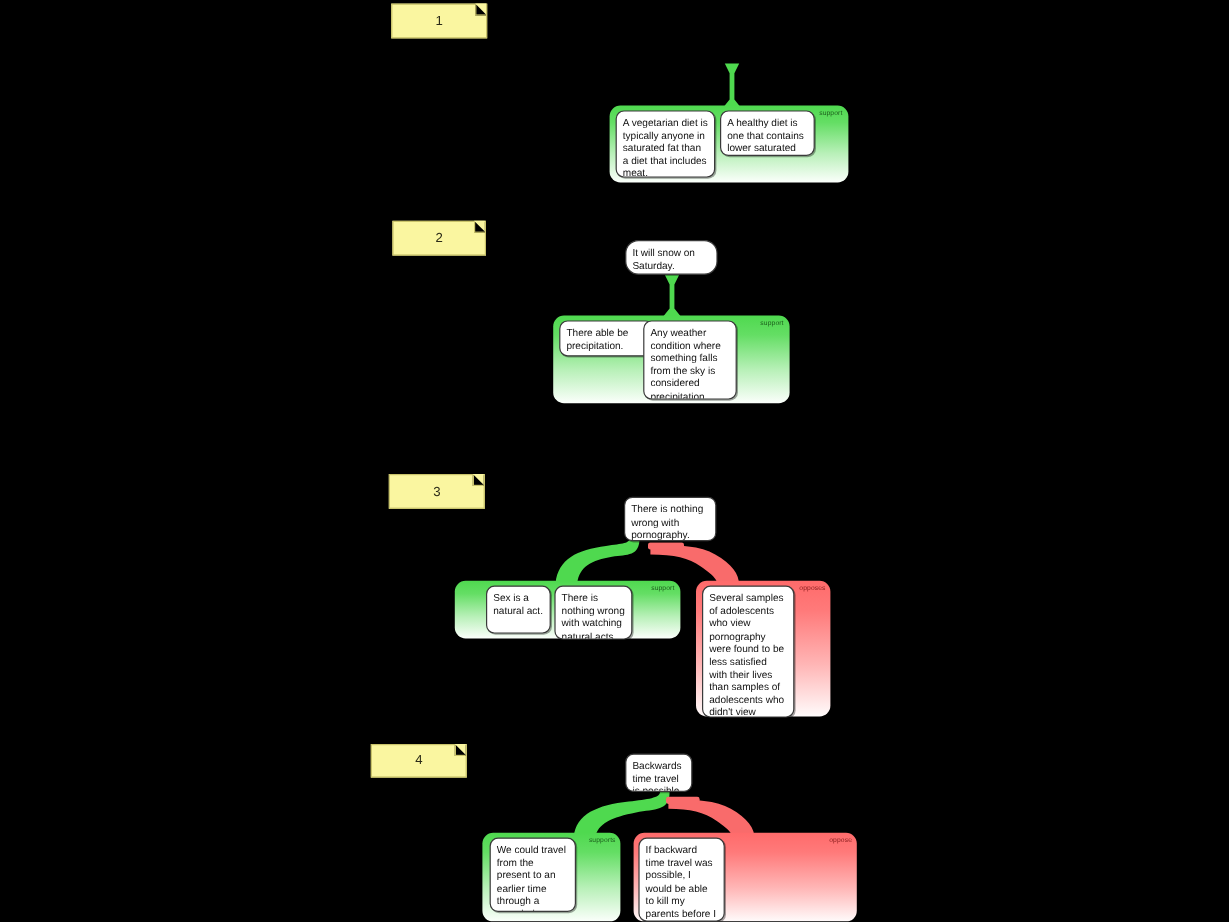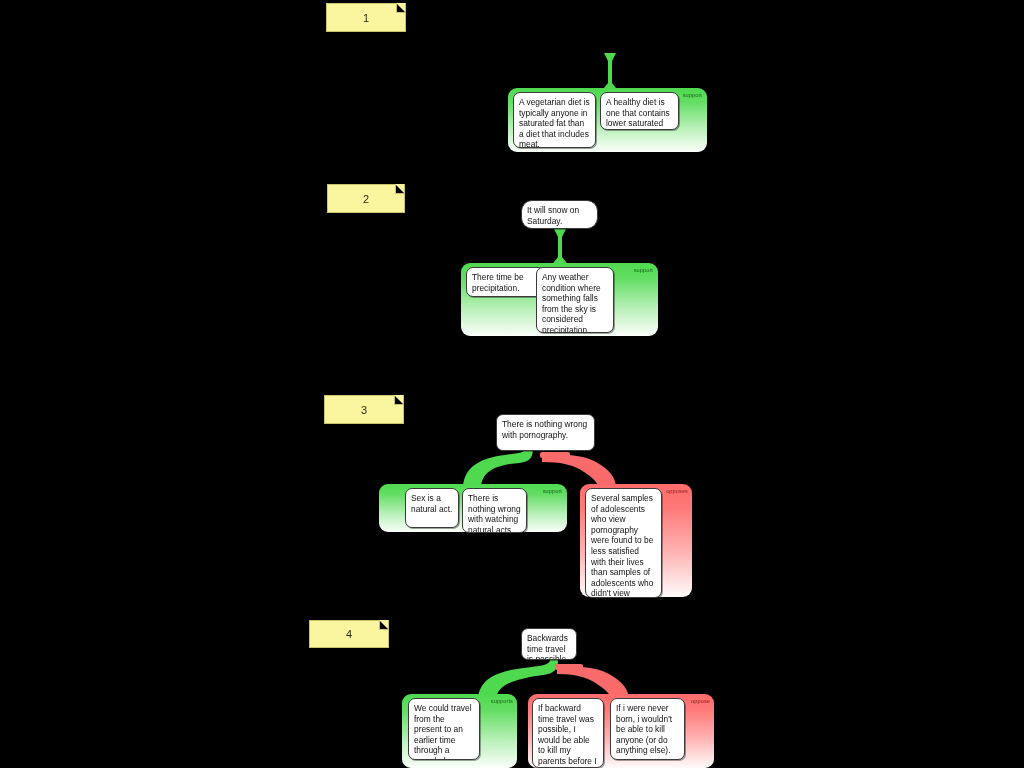--- a/index.html
+++ b/index.html
@@ -129,21 +129,21 @@
   </div>
 
   <svg class="conn" style="left:540px; top:229px; width:40px; height:40px;" viewBox="0 0 40 40">
     <path d="M14,0 L26,0 L22,8 L22,28 L30,38 L10,38 L18,28 L18,8 Z" fill="#4FD94F"></path>
   </svg>
 
   <div class="group support" style="left:461px; top:263px; width:197px; height:73px;">
     <span class="group-label support" style="right:5px; top:4px;">support</span>
   </div>
   <div class="box" style="left:521px; top:200px; width:77px; height:29px;border-radius:11px;">It will snow on Saturday.</div>
-  <div class="box" style="left:466px; top:267px; width:79px; height:30px;">There time be precipitation.</div>
+  <div class="box" style="left:466px; top:267px; width:79px; height:30px;">There able be precipitation.</div>
   <div class="box" style="left:536px; top:267px; width:78px; height:66px;">Any weather condition where something falls from the sky is considered precipitation.</div>
 
   <div class="note" style="left:324px; top:395px; width:80px; height:29px;">
     <span class="fold"></span>
     <span class="note-label">3</span>
   </div>
 
   <svg class="conn" style="left:455px; top:448px; width:90px; height:40px;" viewBox="0 0 90 40">
     <path d="M78,0 C78,16 68,14 55,16 C38,19 28,24 26,38 L8,38 C10,18 26,10 50,7 C64,5 70,5 70,0 Z" fill="#4FD94F"></path>
   </svg>
@@ -152,21 +152,21 @@
     <path d="M2,6 L2,14 C22,14 34,17 44,24 C56,32 58,36 58,40 L76,40 C76,30 70,22 56,14 C44,7 26,6 2,6 Z" fill="#F96B6B"></path>
     <rect x="0" y="4" width="30" height="6" rx="2" fill="#F96B6B"></rect>
   </svg>
 
   <div class="group support" style="left:379px; top:484px; width:188px; height:48px;">
     <span class="group-label support" style="right:5px; top:4px;">support</span>
   </div>
   <div class="group oppose" style="left:580px; top:484px; width:112px; height:113px;">
     <span class="group-label oppose" style="right:4px; top:4px;">opposes</span>
   </div>
-  <div class="box" style="left:496px; top:414px; width:99px; height:37px;">There is nothing wrong with pornography.</div>
+  <div class="box" style="left:520px; top:414px; width:77px; height:37px;">There is nothing wrong with pornography.</div>
   <div class="box" style="left:405px; top:488px; width:54px; height:40px;">Sex is a natural act.</div>
   <div class="box" style="left:462px; top:488px; width:65px; height:45px;">There is nothing wrong with watching natural acts.</div>
   <div class="box" style="left:585px; top:488px; width:77px; height:110px;">Several samples of adolescents who view pornography were found to be less satisfied with their lives than samples of adolescents who didn't view pornography.</div>
 
   <div class="note" style="left:309px; top:620px; width:80px; height:28px;">
     <span class="fold"></span>
     <span class="note-label">4</span>
   </div>
 
   <svg class="conn" style="left:470px; top:660px; width:100px; height:40px;" viewBox="0 0 100 40">
@@ -180,15 +180,14 @@
 
   <div class="group support" style="left:402px; top:694px; width:115px; height:74px;">
     <span class="group-label support" style="right:4px; top:4px;">supports</span>
   </div>
   <div class="group oppose" style="left:528px; top:694px; width:186px; height:74px;">
     <span class="group-label oppose" style="right:4px; top:4px;">oppose</span>
   </div>
   <div class="box" style="left:521px; top:628px; width:56px; height:32px;">Backwards time travel is possible.</div>
   <div class="box" style="left:408px; top:698px; width:72px; height:62px;">We could travel from the present to an earlier time through a wormhole.</div>
   <div class="box" style="left:532px; top:698px; width:72px; height:70px;">If backward time travel was possible, I would be able to kill my parents before I was born.</div>
-  <div class="box" style="left:610px; top:698px; width:75px; height:62px;">If i were never born, i wouldn't be able to kill anyone (or do anything else).</div>
 
 </div>
 
 </body></html>

